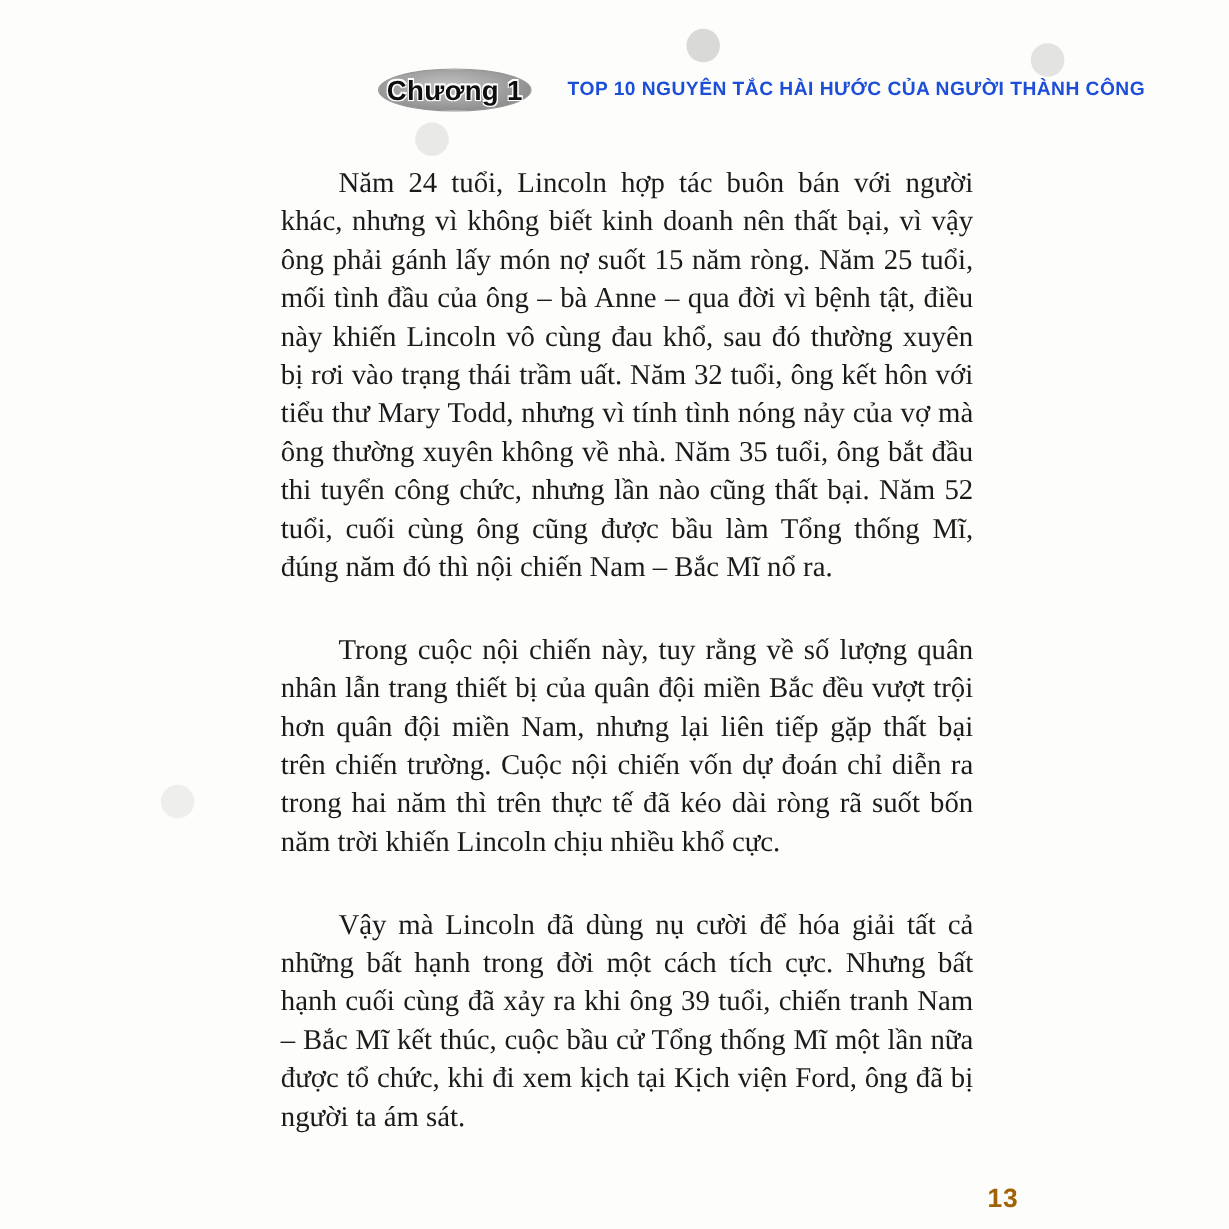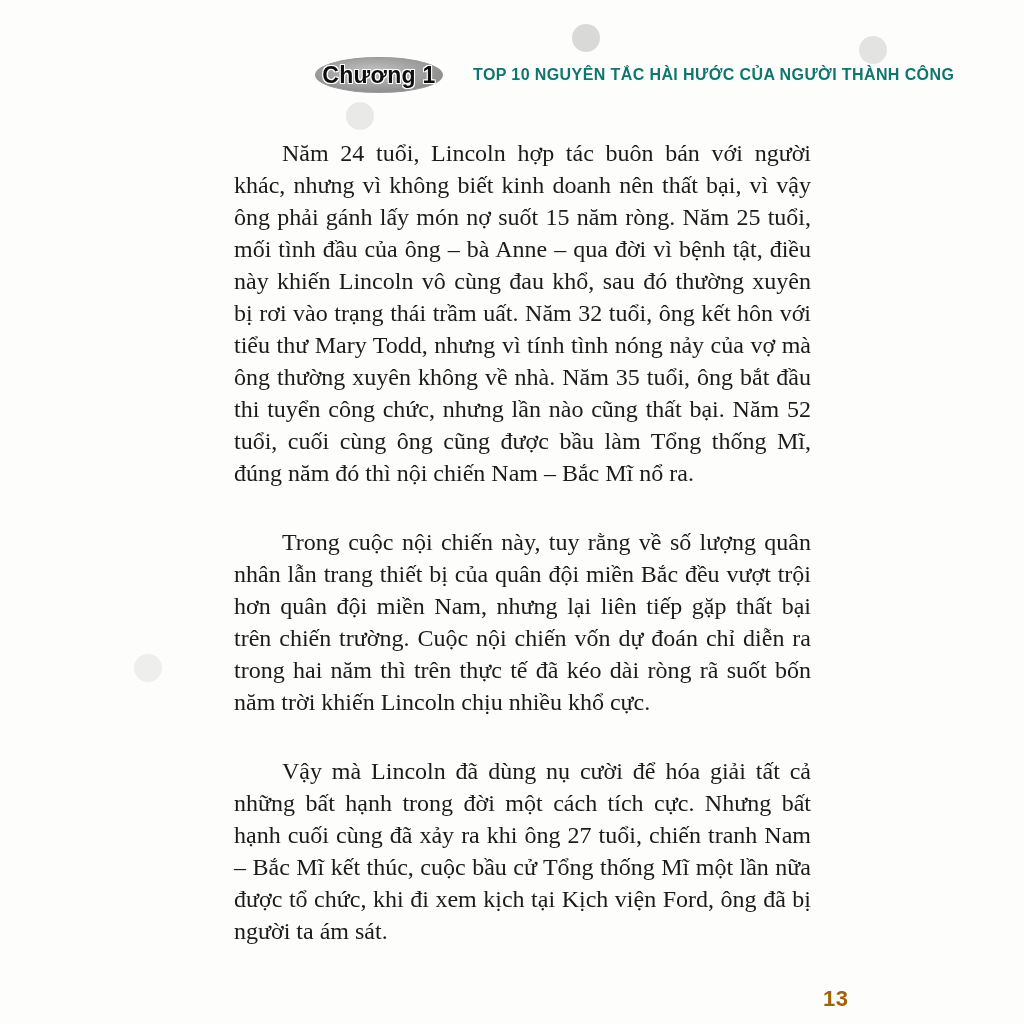--- a/index.html
+++ b/index.html
@@ -34,21 +34,21 @@
     font-size: 23px;
     color: #0e0e0e;
     letter-spacing: 0.3px;
     text-shadow: -1px -1px 0 #fff, 1px -1px 0 #fff, -1px 1px 0 #fff, 1px 1px 0 #fff, 0 0 2px #fff;
   }
   .chapter-title {
     font-family: "Liberation Sans", "DejaVu Sans", sans-serif;
     font-weight: 700;
     font-size: 16px;
     letter-spacing: 0.4px;
-    color: #0f766e;
+    color: #1d4ed8;
   }
 
   
   .page-body {
     position: absolute;
     left: 192px; top: 95px;
     width: 633px;
     font-size: 24px;
     line-height: 32px;
     text-align: justify;
@@ -91,21 +91,21 @@
 <div class="page">
 
   <div class="chapter-header">
     <div class="chapter-badge">Chương 1</div>
     <div class="chapter-title">TOP 10 NGUYÊN TẮC HÀI HƯỚC CỦA NGƯỜI THÀNH CÔNG</div>
   </div>
 
   <div class="page-body">
     <p>Năm 24 tuổi, Lincoln hợp tác buôn bán với người khác, nhưng vì không biết kinh doanh nên thất bại, vì vậy ông phải gánh lấy món nợ suốt 15 năm ròng. Năm 25 tuổi, mối tình đầu của ông – bà Anne – qua đời vì bệnh tật, điều này khiến Lincoln vô cùng đau khổ, sau đó thường xuyên bị rơi vào trạng thái trầm uất. Năm 32 tuổi, ông kết hôn với tiểu thư Mary Todd, nhưng vì tính tình nóng nảy của vợ mà ông thường xuyên không về nhà. Năm 35 tuổi, ông bắt đầu thi tuyển công chức, nhưng lần nào cũng thất bại. Năm 52 tuổi, cuối cùng ông cũng được bầu làm Tổng thống Mĩ, đúng năm đó thì nội chiến Nam – Bắc Mĩ nổ ra.</p>
     <p>Trong cuộc nội chiến này, tuy rằng về số lượng quân nhân lẫn trang thiết bị của quân đội miền Bắc đều vượt trội hơn quân đội miền Nam, nhưng lại liên tiếp gặp thất bại trên chiến trường. Cuộc nội chiến vốn dự đoán chỉ diễn ra trong hai năm thì trên thực tế đã kéo dài ròng rã suốt bốn năm trời khiến Lincoln chịu nhiều khổ cực.</p>
-    <p>Vậy mà Lincoln đã dùng nụ cười để hóa giải tất cả những bất hạnh trong đời một cách tích cực. Nhưng bất hạnh cuối cùng đã xảy ra khi ông 27 tuổi, chiến tranh Nam – Bắc Mĩ kết thúc, cuộc bầu cử Tổng thống Mĩ một lần nữa được tổ chức, khi đi xem kịch tại Kịch viện Ford, ông đã bị người ta ám sát.</p>
+    <p>Vậy mà Lincoln đã dùng nụ cười để hóa giải tất cả những bất hạnh trong đời một cách tích cực. Nhưng bất hạnh cuối cùng đã xảy ra khi ông 39 tuổi, chiến tranh Nam – Bắc Mĩ kết thúc, cuộc bầu cử Tổng thống Mĩ một lần nữa được tổ chức, khi đi xem kịch tại Kịch viện Ford, ông đã bị người ta ám sát.</p>
   </div>
 
   <div class="page-number">13</div>
 
   <div class="scan-edge-bar"></div>
   <div class="scan-speck speck-1"></div>
   <div class="scan-speck speck-2"></div>
   <div class="scan-speck speck-3"></div>
   <div class="scan-speck speck-4"></div>
 

